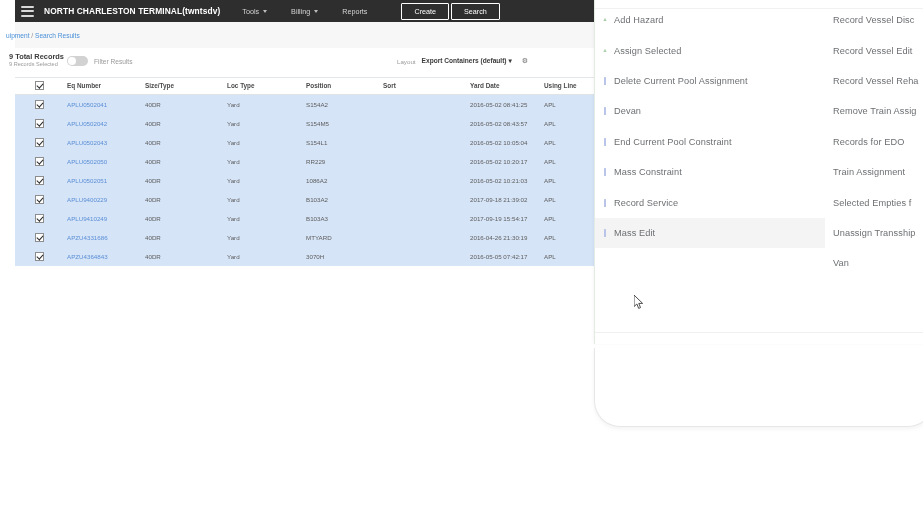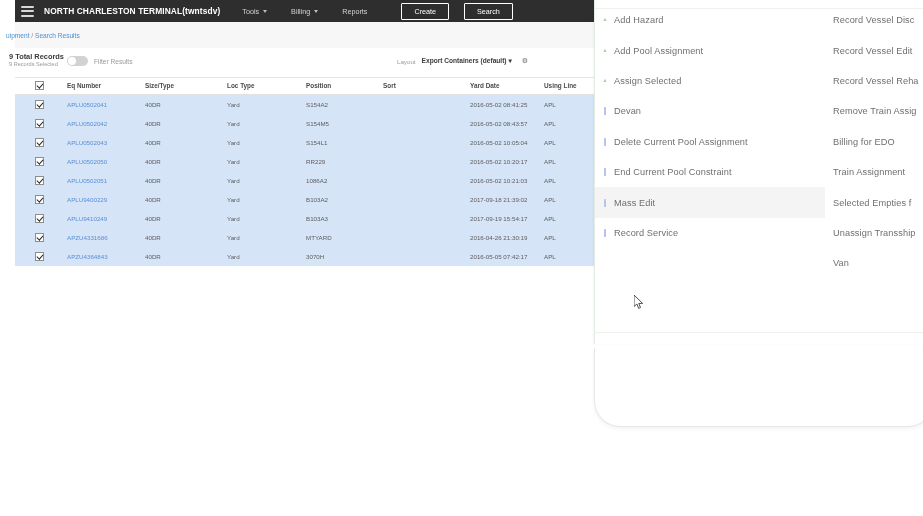--- a/index.html
+++ b/index.html
@@ -75,21 +75,21 @@
     cursor: pointer;
   }
   .caret-d {
     width: 0; height: 0;
     border-left: 2.6px solid transparent;
     border-right: 2.6px solid transparent;
     border-top: 3.2px solid #bdbdbd;
   }
   .nav-buttons {
     display: flex;
-    gap: 15px;
+    gap: 2px;
     margin-left: 34px;
   }
   .nav-btn {
     border: 1px solid #ffffff;
     background: transparent;
     color: #ffffff;
     font-size: 7.2px;
     font-family: "Liberation Sans", sans-serif;
     padding: 3px 12px;
     border-radius: 1px;
@@ -557,62 +557,62 @@
 
   <div class="menu-topline"></div>
   <div class="menu-cols">
     <div class="menu-col left" id="menu-left">
         <div class="menu-item">
           <span class="mi-icon tri">▲</span>
           <span class="mi-label">Add Hazard</span>
         </div>
         <div class="menu-item">
           <span class="mi-icon tri">▲</span>
-          <span class="mi-label">Add Pool Assignment</span>
-        </div>
-        <div class="menu-item">
-          <span class="mi-icon tri">▲</span>
           <span class="mi-label">Assign Selected</span>
+        </div>
+        <div class="menu-item">
+          <span class="mi-icon bar"></span>
+          <span class="mi-label">Delete Current Pool Assignment</span>
         </div>
         <div class="menu-item">
           <span class="mi-icon bar"></span>
           <span class="mi-label">Devan</span>
         </div>
         <div class="menu-item">
           <span class="mi-icon bar"></span>
-          <span class="mi-label">Delete Current Pool Assignment</span>
+          <span class="mi-label">End Current Pool Constraint</span>
         </div>
         <div class="menu-item">
           <span class="mi-icon bar"></span>
-          <span class="mi-label">End Current Pool Constraint</span>
+          <span class="mi-label">Mass Constraint</span>
+        </div>
+        <div class="menu-item">
+          <span class="mi-icon bar"></span>
+          <span class="mi-label">Record Service</span>
         </div>
         <div class="menu-item hovered">
           <span class="mi-icon bar"></span>
           <span class="mi-label">Mass Edit</span>
         </div>
-        <div class="menu-item">
-          <span class="mi-icon bar"></span>
-          <span class="mi-label">Record Service</span>
-        </div>
       </div>
     <div class="menu-col right" id="menu-right">
         <div class="menu-item">
           <span class="mi-label">Record Vessel Disc</span>
         </div>
         <div class="menu-item">
           <span class="mi-label">Record Vessel Edit</span>
         </div>
         <div class="menu-item">
           <span class="mi-label">Record Vessel Reha</span>
         </div>
         <div class="menu-item">
           <span class="mi-label">Remove Train Assig</span>
         </div>
         <div class="menu-item">
-          <span class="mi-label">Billing for EDO</span>
+          <span class="mi-label">Records for EDO</span>
         </div>
         <div class="menu-item">
           <span class="mi-label">Train Assignment</span>
         </div>
         <div class="menu-item">
           <span class="mi-label">Selected Empties f</span>
         </div>
         <div class="menu-item">
           <span class="mi-label">Unassign Transship</span>
         </div>

